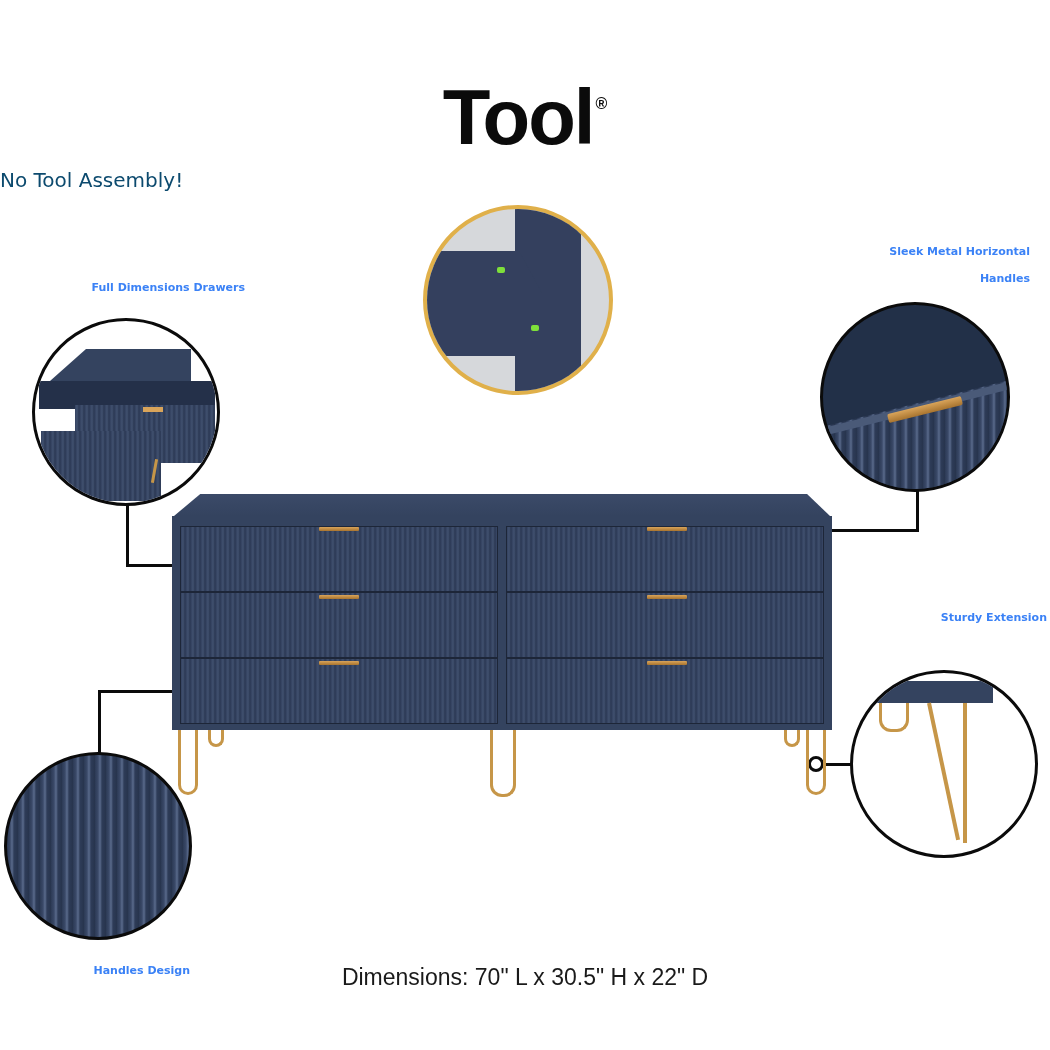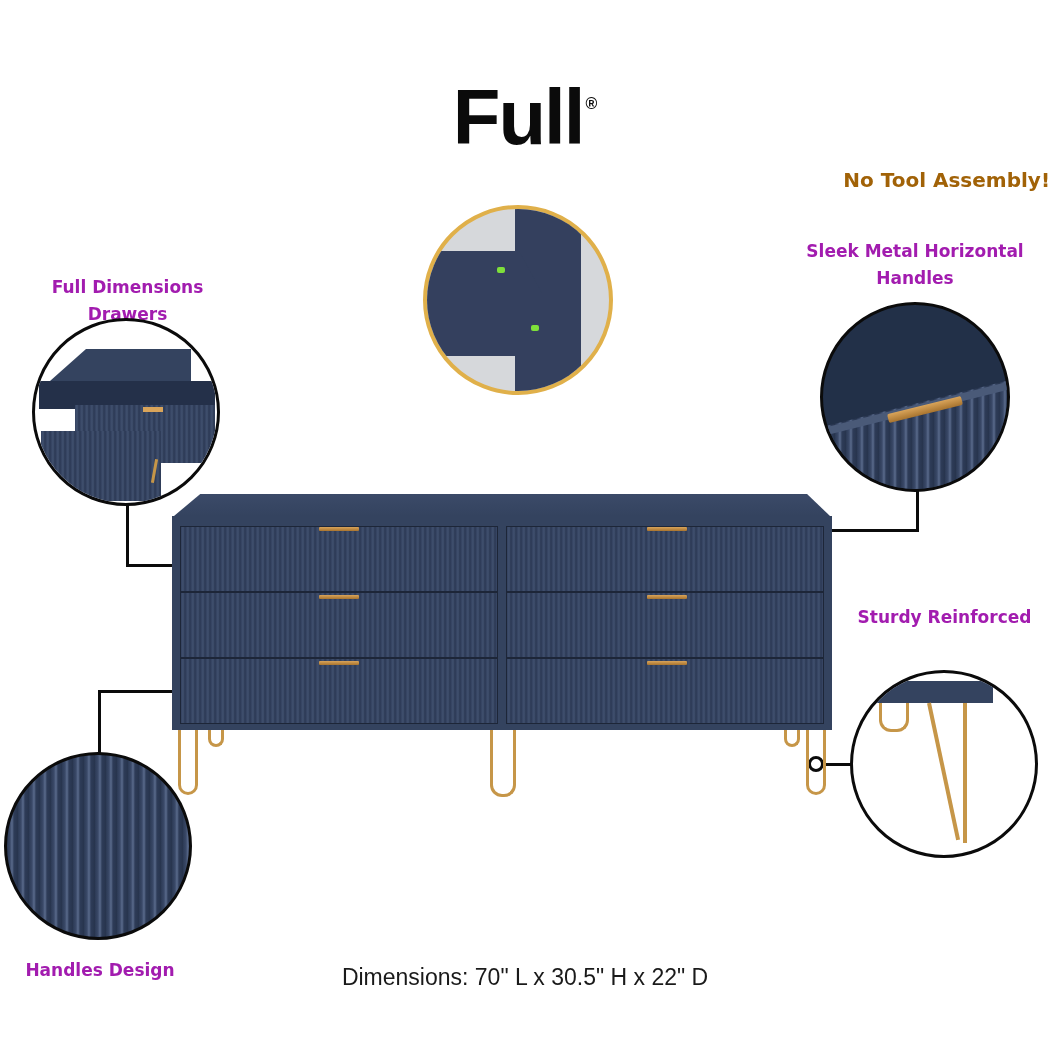--- a/index.html
+++ b/index.html
@@ -1,40 +1,40 @@
 <!DOCTYPE html>
 <html><head>
 <meta charset="utf-8">
 <style>
   html, body { margin:0; padding:0; background:#ffffff; }
   body { width:1050px; height:1050px; position:relative; overflow:hidden; font-family:"DejaVu Sans", sans-serif; color:#111; }
   .abs { position:absolute; }
   .brand { left:0; width:1050px; top:78px; text-align:center; font-family:"Liberation Sans", sans-serif; font-weight:bold; font-size:78px; letter-spacing:-2px; color:#0b0b0b; line-height:1; }
   .brand sup { font-size:16px; letter-spacing:0; vertical-align:top; position:relative; top:18px; margin-left:2px; }
-  .tagline { left:0; width:1050px; top:168px; text-align:right; font-weight:bold; font-size:20px; color:#a16207; }
-  .label { font-weight:bold; font-size:17px; color:#a21caf; text-align:center; line-height:27px; }
+  .tagline { left:0; width:1050px; top:168px; text-align:left; font-weight:normal; font-size:20px; color:#0c4a6e; }
+  .label { font-weight:bold; font-size:11px; color:#3b82f6; text-align:right; line-height:27px; }
   .dims { left:0; width:1050px; top:964px; text-align:center; font-family:"Liberation Sans", sans-serif; font-size:23px; color:#1a1a1a; }
 
   .circle { border-radius:50%; overflow:hidden; box-sizing:border-box; }
   .ribs { background: repeating-linear-gradient(90deg, #2c3a55 0px, #3a4968 3px, #5a6b8c 5px, #2e3c58 7px, #27344d 11px); }
   .ribs-fine { background: repeating-linear-gradient(90deg, #33415f 0px, #41516f 2px, #2b3853 4px, #33415f 5px); }
 
   
   .dresser-top { left:174px; top:494px; width:656px; height:22px; background:linear-gradient(#3b4a68,#34435f); clip-path:polygon(4% 0,96.5% 0,100% 100%,0 100%); }
   .dresser-body { left:172px; top:516px; width:660px; height:214px; background:#34435f; }
   .drawer { position:absolute; box-sizing:border-box; border:1px solid #1d2638; }
   .handle { position:absolute; width:40px; height:4px; background:linear-gradient(#d9a45a,#a8742f); border-radius:1px; }
   .leg { position:absolute; border:3px solid #c69648; border-top:none; border-radius:0 0 12px 12px; }
   .line { background:#0b0b0b; position:absolute; }
   .dot { position:absolute; width:10px; height:10px; border:3px solid #0b0b0b; border-radius:50%; background:#fff; }
 </style>
 </head>
 <body>
 
-<div class="abs brand"><span>Full</span><sup>®</sup></div>
+<div class="abs brand"><span>Tool</span><sup>®</sup></div>
 <div class="abs tagline">No Tool Assembly!</div>
 
 <div class="abs circle" style="left:423px;top:205px;width:190px;height:190px;border:4px solid #e0b04a;background:#d6d8db;">
   <div class="abs" style="left:88px;top:0;width:66px;height:190px;background:#34405e;"></div>
   <div class="abs" style="left:0;top:42px;width:115px;height:105px;background:#34405e;clip-path:polygon(0 0,80% 0,100% 40%,100% 100%,0 100%);"></div>
   <div class="abs" style="left:70px;top:58px;width:8px;height:6px;background:#7ee03a;border-radius:2px;"></div>
   <div class="abs" style="left:104px;top:116px;width:8px;height:6px;background:#7ee03a;border-radius:2px;"></div>
 </div>
 
 <div class="abs label" style="left:10px;top:274px;width:235px;">Full Dimensions Drawers</div>
@@ -56,21 +56,21 @@
 </div>
 <div class="abs circle" style="left:820px;top:302px;width:190px;height:190px;border:3px solid #0b0b0b;background:#223048;">
   <div class="abs ribs" style="left:-10px;top:98px;width:210px;height:100px;transform:skewY(-14deg);"></div>
   <div class="abs" style="left:0;top:98px;width:200px;height:8px;background:#4a5a78;transform:skewY(-14deg);"></div>
   <div class="abs" style="left:64px;top:100px;width:76px;height:9px;background:linear-gradient(#d9a45a,#a8742f);transform:rotate(-14deg);border-radius:2px;"></div>
 </div>
 <div class="line" style="left:916px;top:490px;width:3px;height:42px;"></div>
 <div class="line" style="left:694px;top:529px;width:225px;height:3px;"></div>
 
 <div class="abs label" style="left:842px;top:604px;width:205px;">
-  <div>Sturdy Reinforced</div>
+  <div>Sturdy Extension</div>
 </div>
 <div class="abs circle" style="left:850px;top:670px;width:188px;height:188px;border:3px solid #0b0b0b;background:#fff;">
   <div class="abs" style="left:0;top:8px;width:140px;height:22px;background:#34435f;"></div>
   <div class="leg" style="left:26px;top:30px;width:24px;height:26px;"></div>
   <div class="abs" style="left:74px;top:30px;width:4px;height:140px;background:#c69648;transform:rotate(-12deg);transform-origin:top;"></div>
   <div class="abs" style="left:110px;top:30px;width:4px;height:140px;background:#c69648;"></div>
 </div>
 <div class="line" style="left:822px;top:763px;width:30px;height:3px;"></div>
 <div class="dot" style="left:808px;top:756px;"></div>
 

